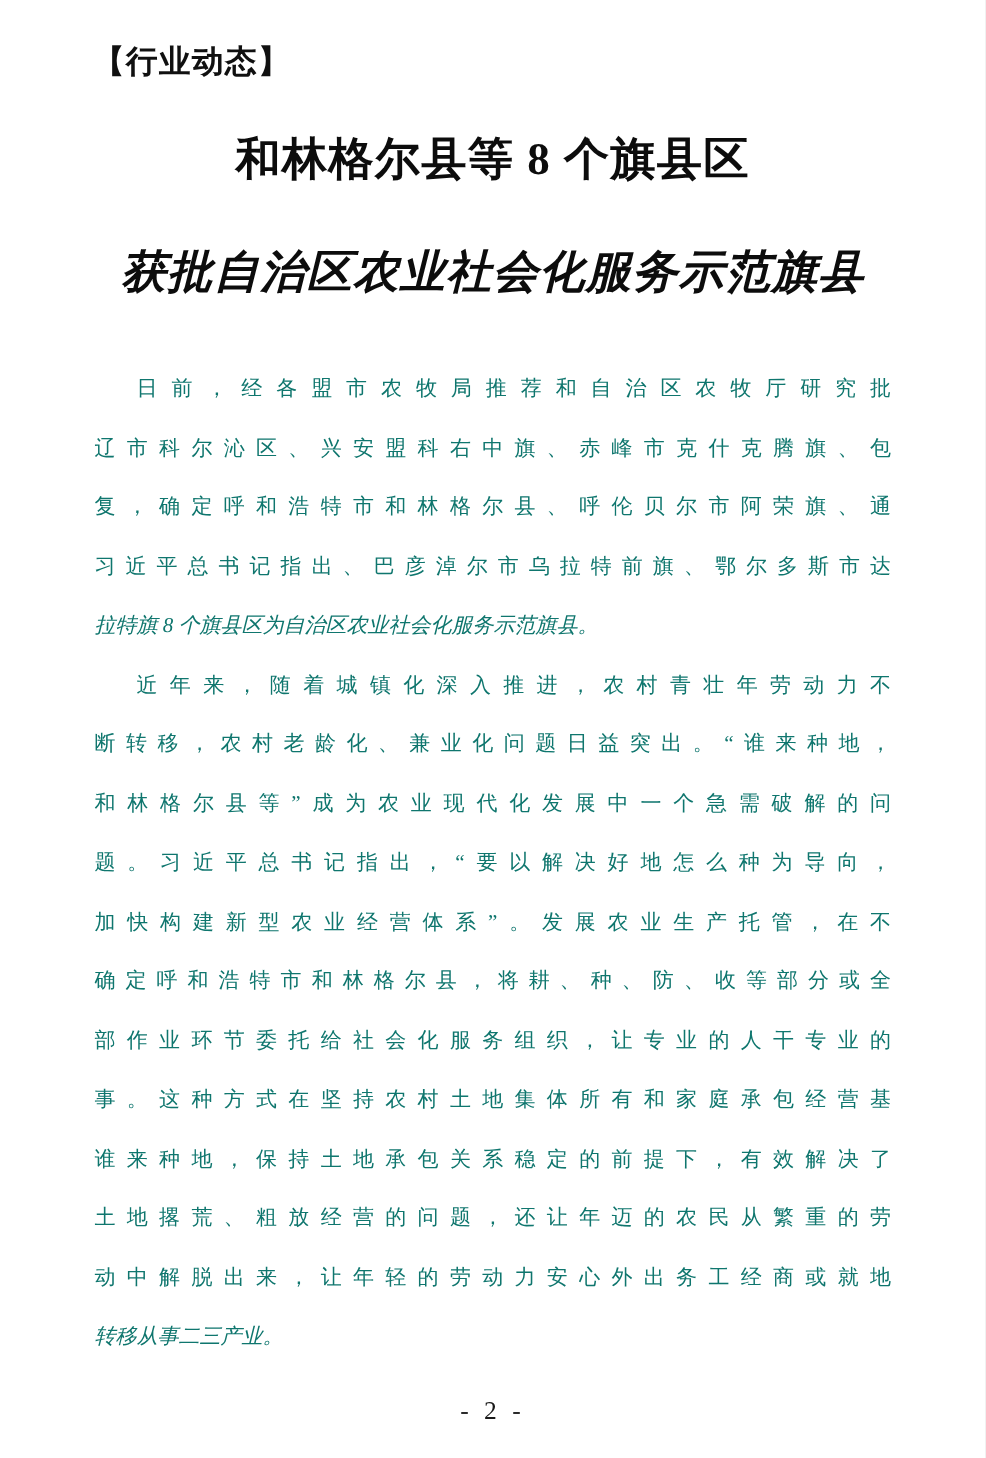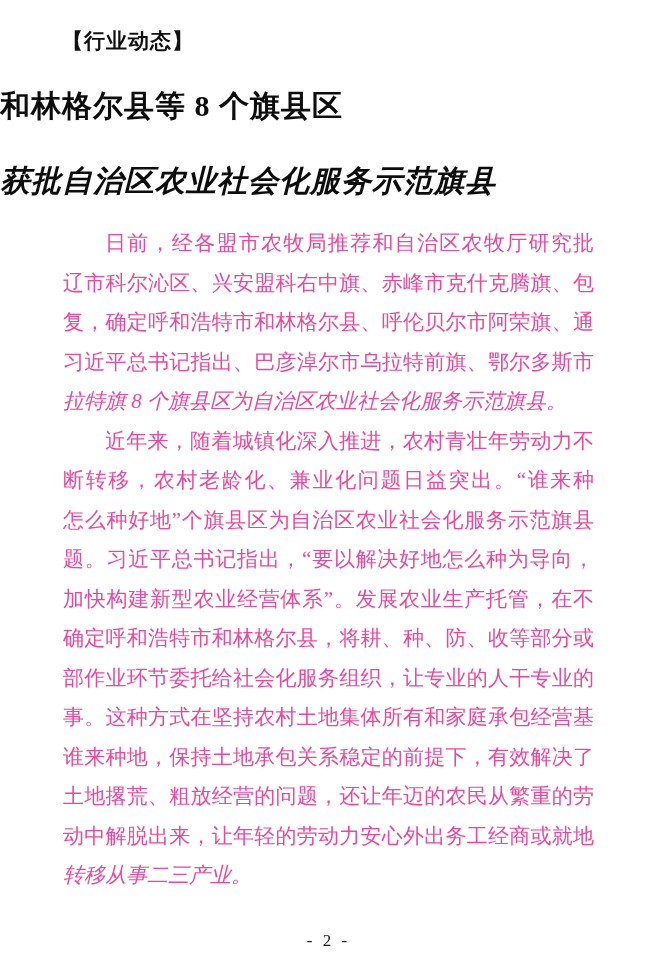--- a/index.html
+++ b/index.html
@@ -21,38 +21,38 @@
     font-size: 21px;
     letter-spacing: 1px;
     color: #101010;
     white-space: nowrap;
     text-align: right;
   }
   .title {
     position: absolute;
     left: 0;
     width: 100%;
-    text-align: left;
+    text-align: center;
     font-weight: bold;
     font-size: 30px;
     letter-spacing: 1px;
     color: #0c0c0c;
     white-space: nowrap;
     margin: 0;
   }
   .title.line1 { top: 86px; }
   .title.line2 { top: 161px; font-style: italic; }
   .body-text {
     position: absolute;
-    top: 224px;
+    top: 240px;
     left: 63px;
     width: 531px;
-    font-size: 21px;
+    font-size: 14px;
     line-height: 39.5px;
-    color: #ec4899;
+    color: #0f766e;
   }
   .body-line {
     text-align: justify;
     text-align-last: justify;
     height: 39.5px;
     overflow: hidden;
   }
   .body-line.first { text-indent: 2em; }
   .body-line.plast { text-align-last: left; font-style: italic; }
   .page-number {
@@ -77,21 +77,21 @@
   <h1 class="title line2">获批自治区农业社会化服务示范旗县</h1>
 
   <div class="body-text">
       <div class="body-line first">日前，经各盟市农牧局推荐和自治区农牧厅研究批</div>
       <div class="body-line">辽市科尔沁区、兴安盟科右中旗、赤峰市克什克腾旗、包</div>
       <div class="body-line">复，确定呼和浩特市和林格尔县、呼伦贝尔市阿荣旗、通</div>
       <div class="body-line">习近平总书记指出、巴彦淖尔市乌拉特前旗、鄂尔多斯市达</div>
       <div class="body-line plast">拉特旗 8 个旗县区为自治区农业社会化服务示范旗县。</div>
       <div class="body-line first">近年来，随着城镇化深入推进，农村青壮年劳动力不</div>
       <div class="body-line">断转移，农村老龄化、兼业化问题日益突出。“谁来种地，</div>
-      <div class="body-line">怎么种好地”个旗县区为自治区农业社会化服务示范旗县</div>
+      <div class="body-line">和林格尔县等”成为农业现代化发展中一个急需破解的问</div>
       <div class="body-line">题。习近平总书记指出，“要以解决好地怎么种为导向，</div>
       <div class="body-line">加快构建新型农业经营体系”。发展农业生产托管，在不</div>
       <div class="body-line">确定呼和浩特市和林格尔县，将耕、种、防、收等部分或全</div>
       <div class="body-line">部作业环节委托给社会化服务组织，让专业的人干专业的</div>
       <div class="body-line">事。这种方式在坚持农村土地集体所有和家庭承包经营基</div>
       <div class="body-line">谁来种地，保持土地承包关系稳定的前提下，有效解决了</div>
       <div class="body-line">土地撂荒、粗放经营的问题，还让年迈的农民从繁重的劳</div>
       <div class="body-line">动中解脱出来，让年轻的劳动力安心外出务工经商或就地</div>
       <div class="body-line plast">转移从事二三产业。</div>
     </div>

